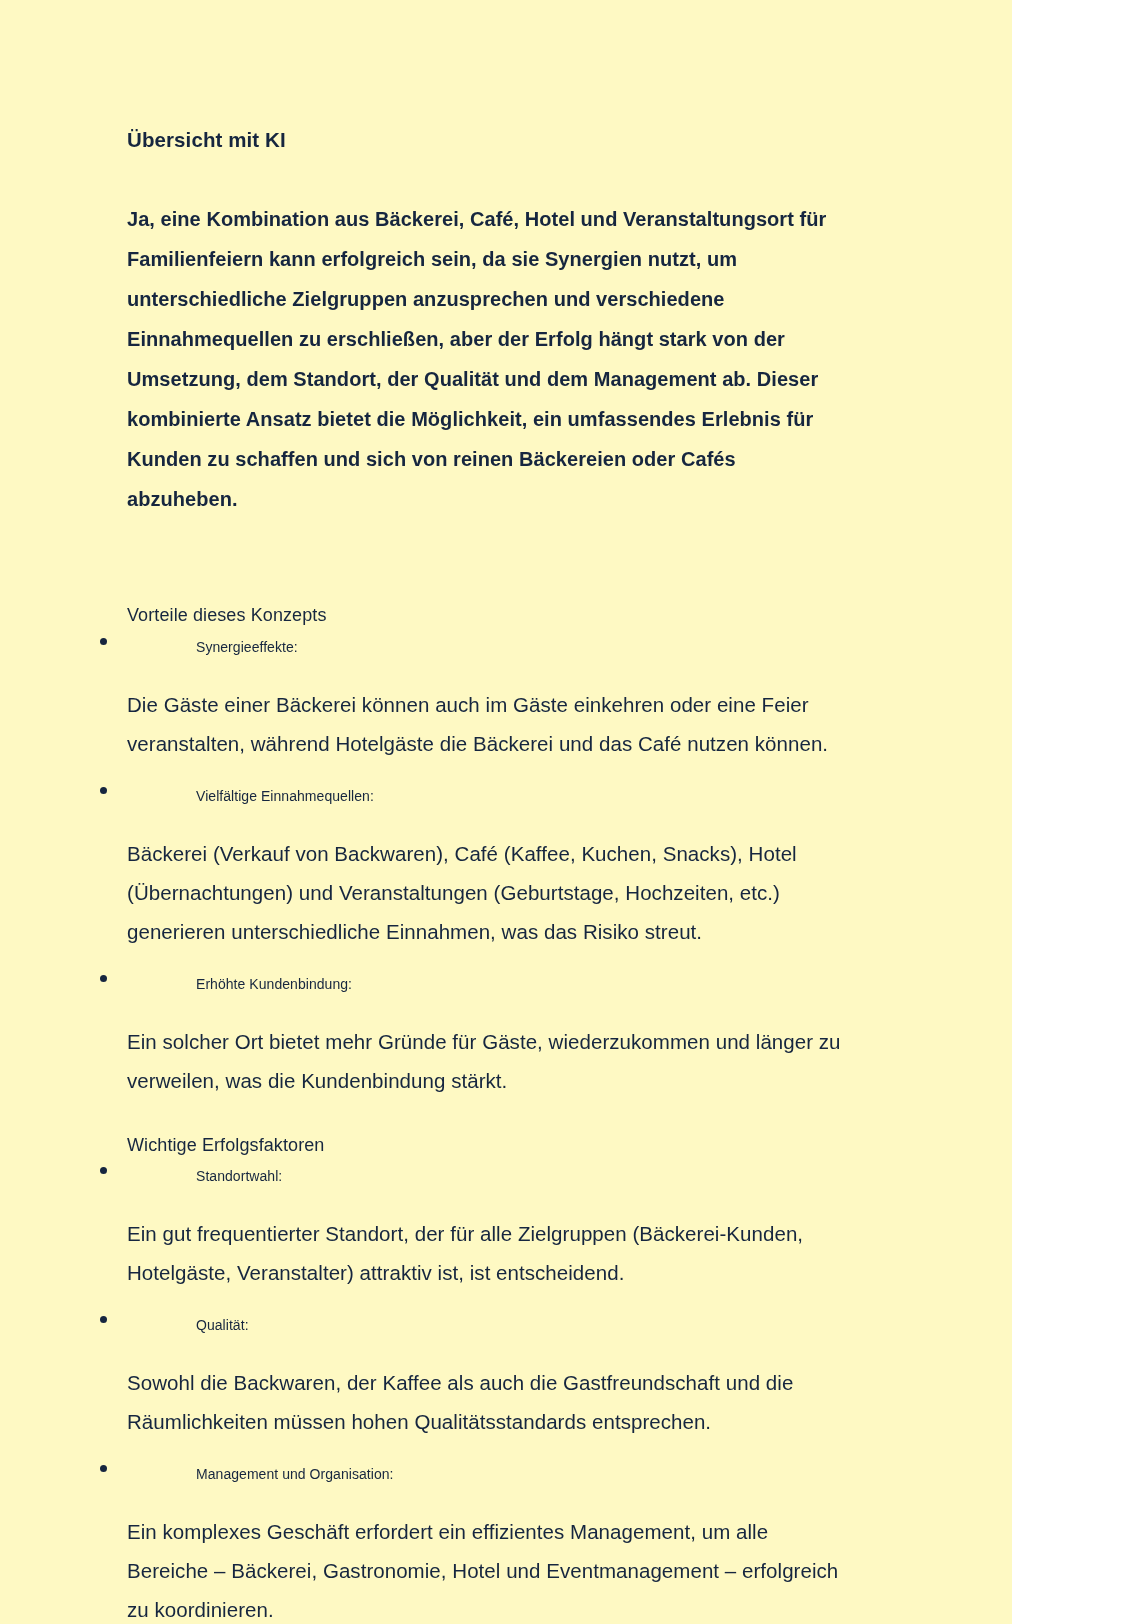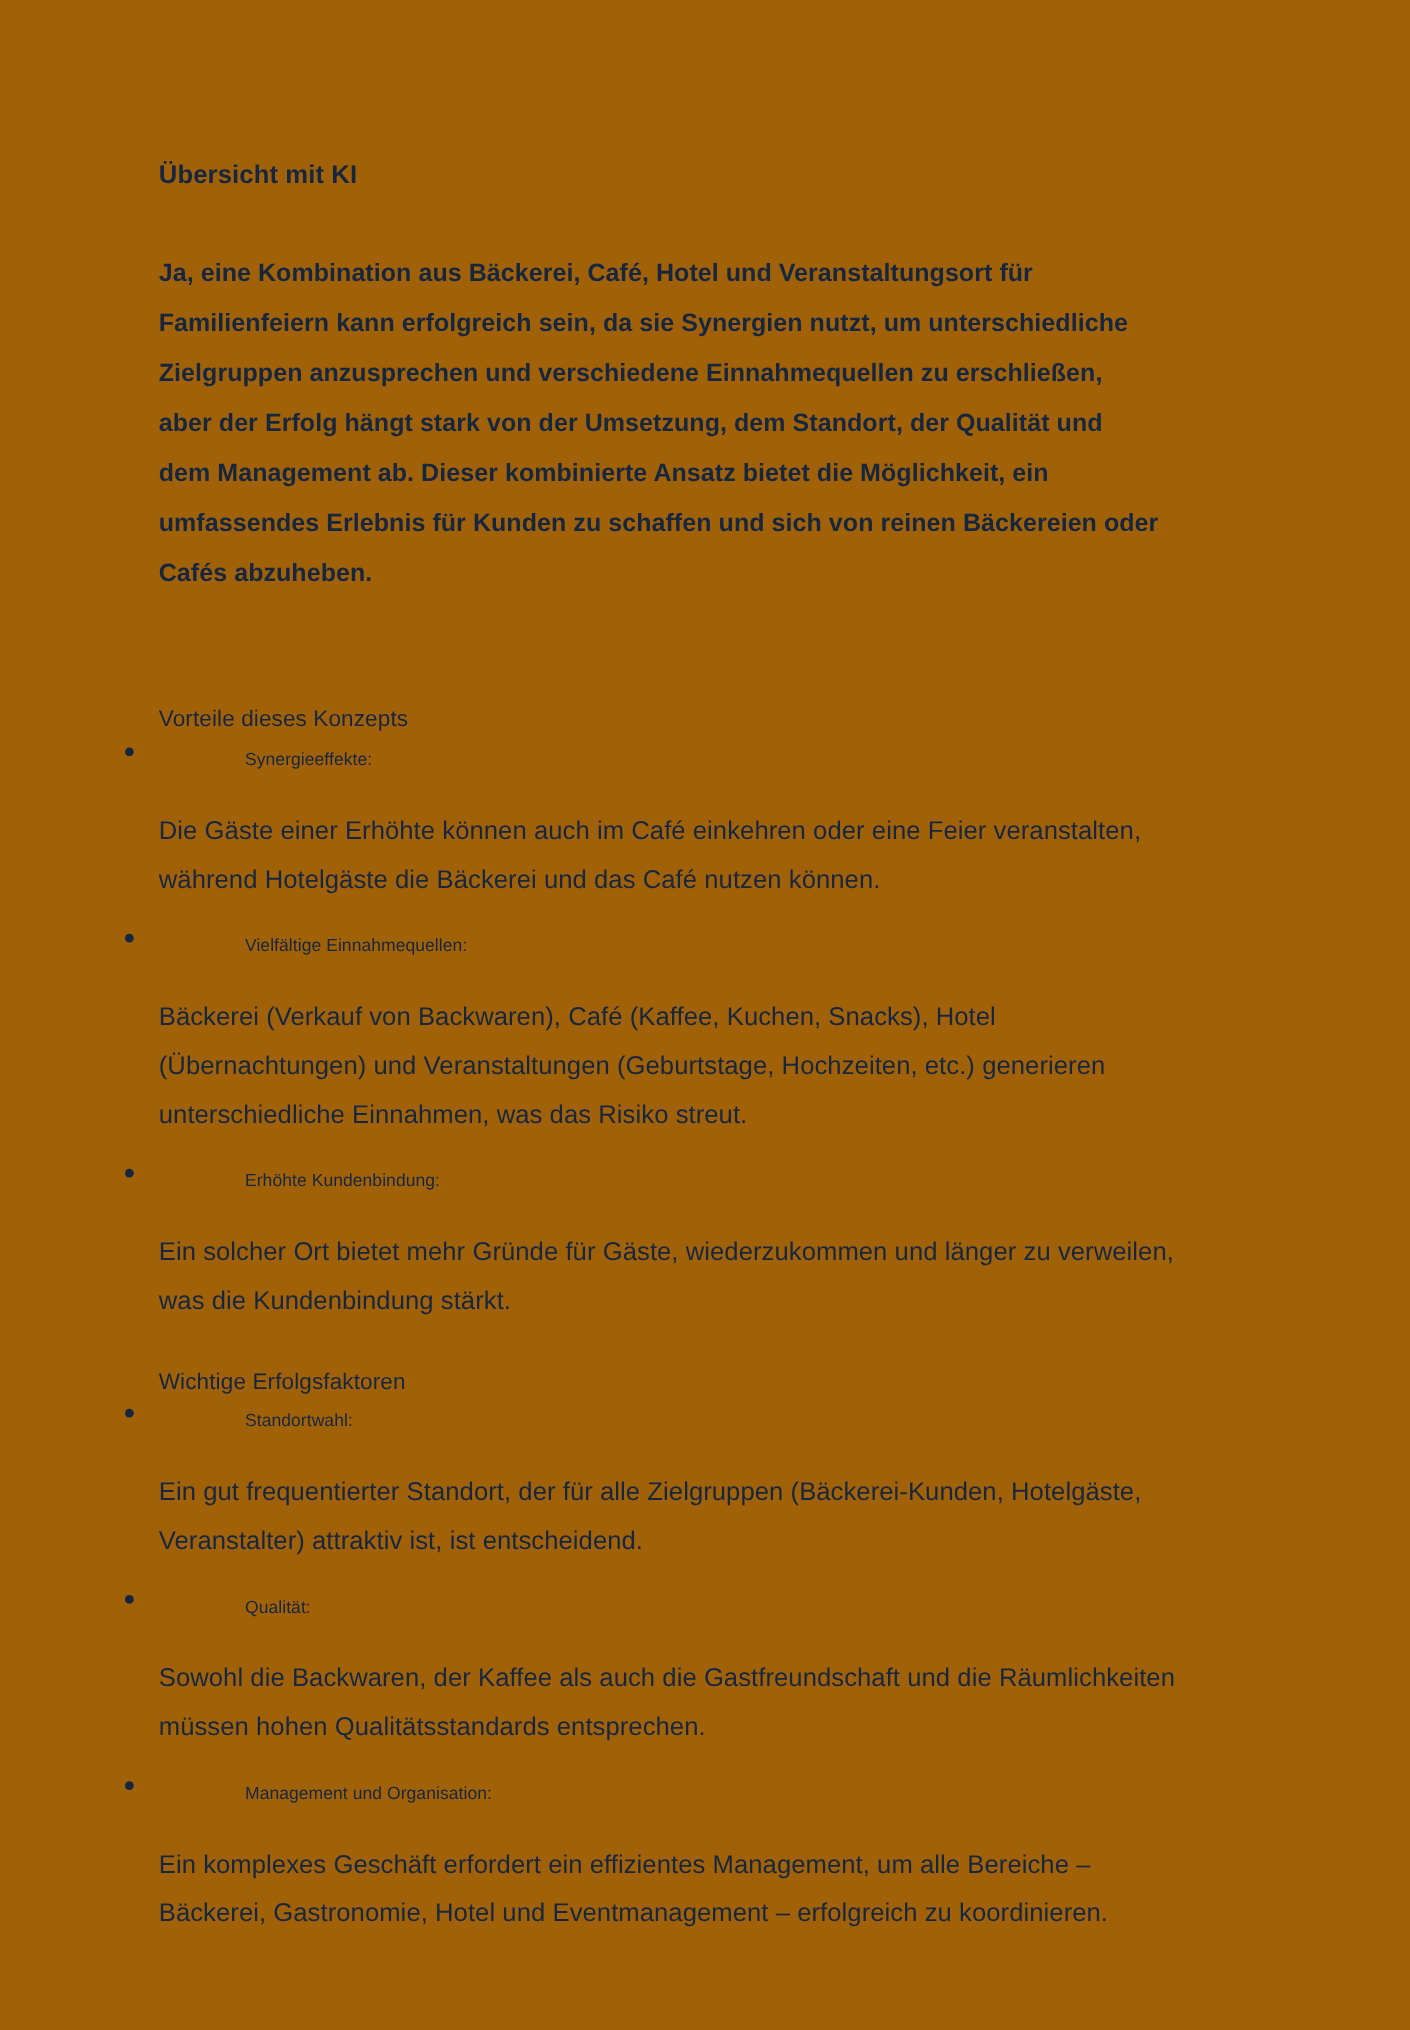--- a/index.html
+++ b/index.html
@@ -11,23 +11,23 @@
   body {
     width: 1128px;
     height: 1624px;
     font-family: "Liberation Sans", sans-serif;
     color: #16263f;
     -webkit-font-smoothing: antialiased;
   }
 
   .page {
     position: relative;
-    width: 1128px;
+    width: 1012px;
     height: 1624px;
-    background: #a16207;
+    background: #fef9c3;
     box-sizing: border-box;
     padding: 128px 168px 0 127px;
   }
 
   
   .doc-title {
     font-size: 20.5px;
     font-weight: bold;
     line-height: 1.2;
     letter-spacing: 0.1px;
@@ -112,21 +112,21 @@
   <p class="lead">Ja, eine Kombination aus Bäckerei, Café, Hotel und Veranstaltungsort für Familienfeiern kann erfolgreich sein, da sie Synergien nutzt, um unterschiedliche Zielgruppen anzusprechen und verschiedene Einnahmequellen zu erschließen, aber der Erfolg hängt stark von der Umsetzung, dem Standort, der Qualität und dem Management ab. Dieser kombinierte Ansatz bietet die Möglichkeit, ein umfassendes Erlebnis für Kunden zu schaffen und sich von reinen Bäckereien oder Cafés abzuheben.</p>
 
   <h2 class="section-heading first">Vorteile dieses Konzepts</h2>
 
   <ul class="bullet-list">
 
     <li class="bullet-item">
       <span class="bullet-marker"></span>
       <span class="bullet-label">Synergieeffekte:</span>
       <div class="gap-lg"></div>
-      <span class="bullet-body">Die Gäste einer Erhöhte können auch im Café einkehren oder eine Feier veranstalten, während Hotelgäste die Bäckerei und das Café nutzen können.</span>
+      <span class="bullet-body">Die Gäste einer Bäckerei können auch im Gäste einkehren oder eine Feier veranstalten, während Hotelgäste die Bäckerei und das Café nutzen können.</span>
     </li>
 
     <div class="gap-md"></div>
 
     <li class="bullet-item">
       <span class="bullet-marker"></span>
       <span class="bullet-label">Vielfältige Einnahmequellen:</span>
       <div class="gap-lg"></div>
       <span class="bullet-body">Bäckerei (Verkauf von Backwaren), Café (Kaffee, Kuchen, Snacks), Hotel (Übernachtungen) und Veranstaltungen (Geburtstage, Hochzeiten, etc.) generieren unterschiedliche Einnahmen, was das Risiko streut.</span>
     </li>

